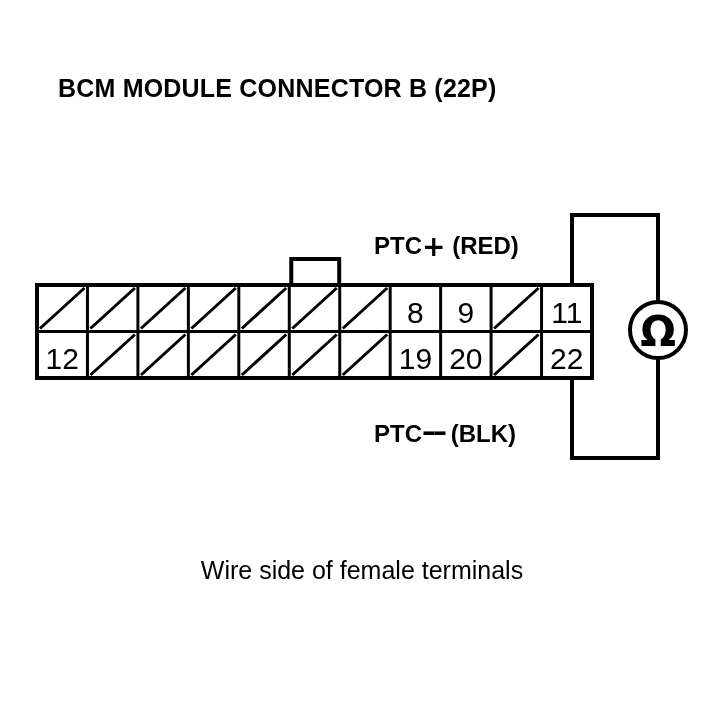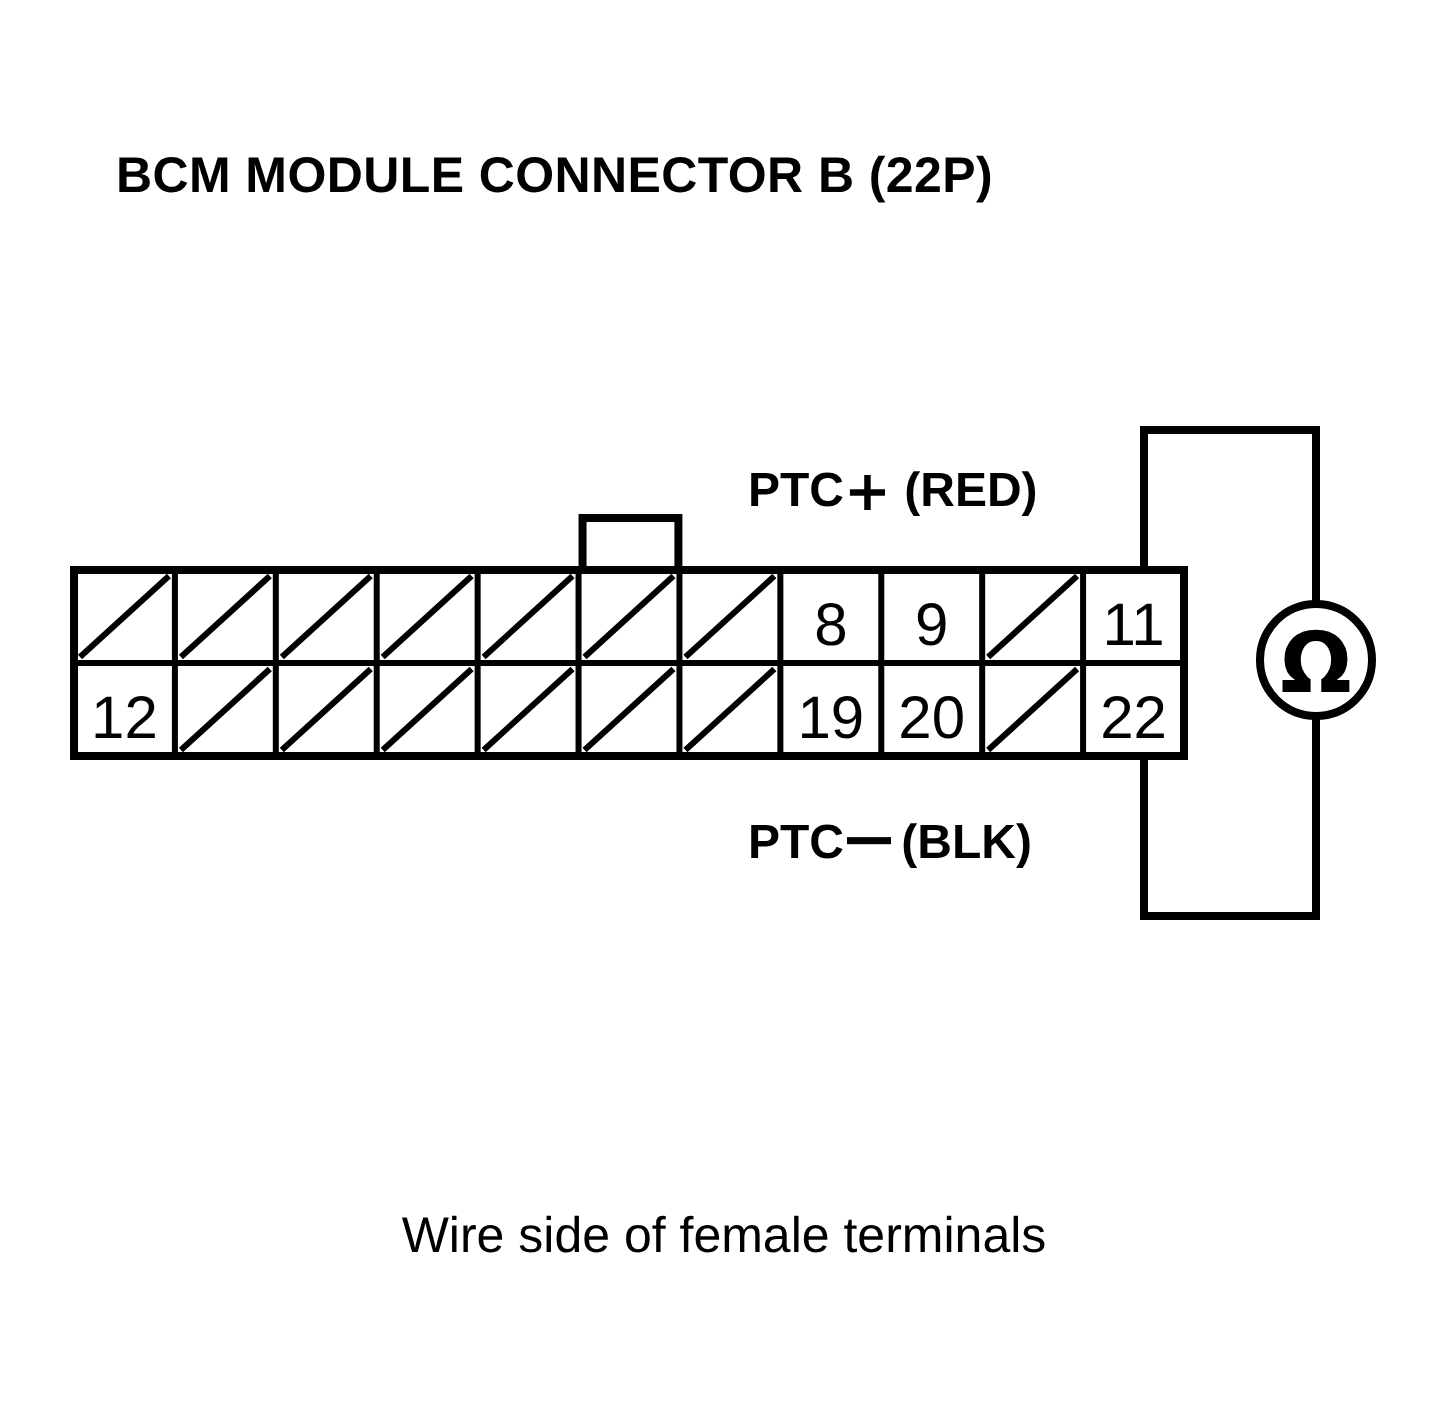--- a/index.html
+++ b/index.html
@@ -35,21 +35,20 @@
   }
   .caption {
     position: absolute;
     left: 0;
     top: 556px;
     width: 724px;
     text-align: center;
     font-size: 25px;
     font-weight: normal;
     white-space: nowrap;
-    margin-top: 48px;
   }
   .figure-id {
     position: absolute;
     left: 36px;
     top: 608px;
     font-size: 22px;
     font-weight: normal;
     letter-spacing: 0.3px;
     white-space: nowrap;
   }
@@ -64,21 +63,21 @@
     position: absolute;
     left: 374px;
     top: 232px;
     font-size: 24px;
     font-weight: bold;
     white-space: nowrap;
   }
   .lbl-neg {
     position: absolute;
     left: 374px;
-    top: 405px;
+    top: 418px;
     font-size: 24px;
     font-weight: bold;
     white-space: nowrap;
   }
   .sign {
     display: inline-block;
     font-family: "DejaVu Sans", sans-serif;
     font-weight: bold;
   }
   .sign-plus { font-size: 28px; line-height: 1; vertical-align: -2px; }

